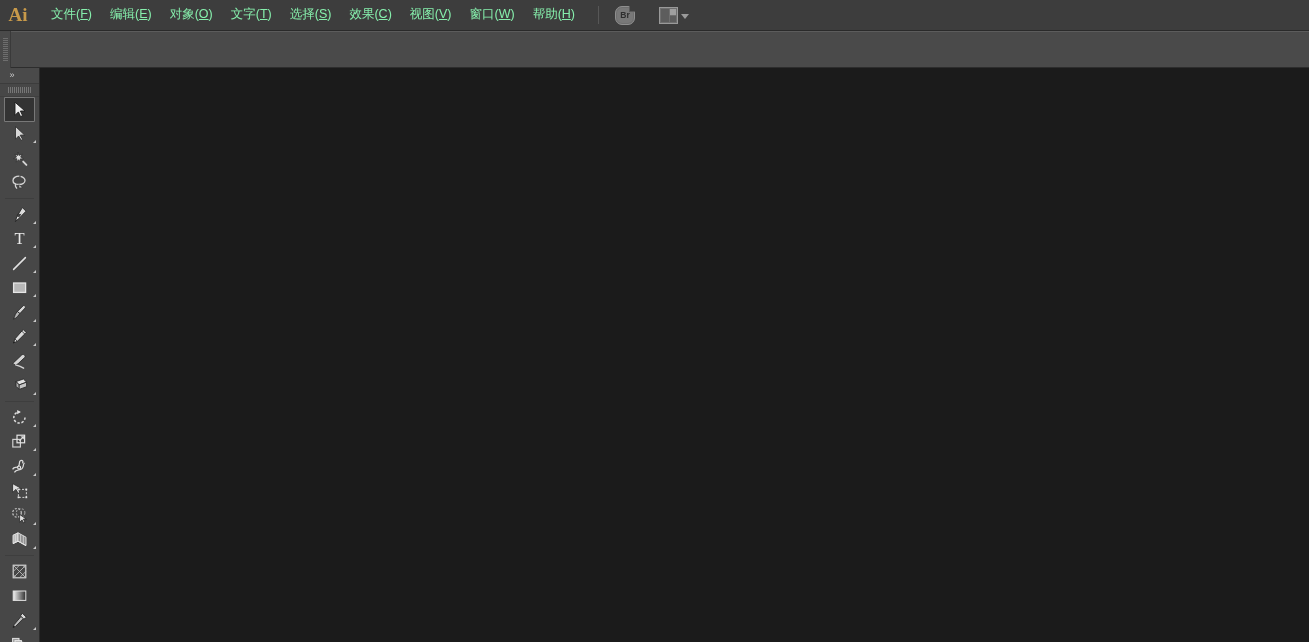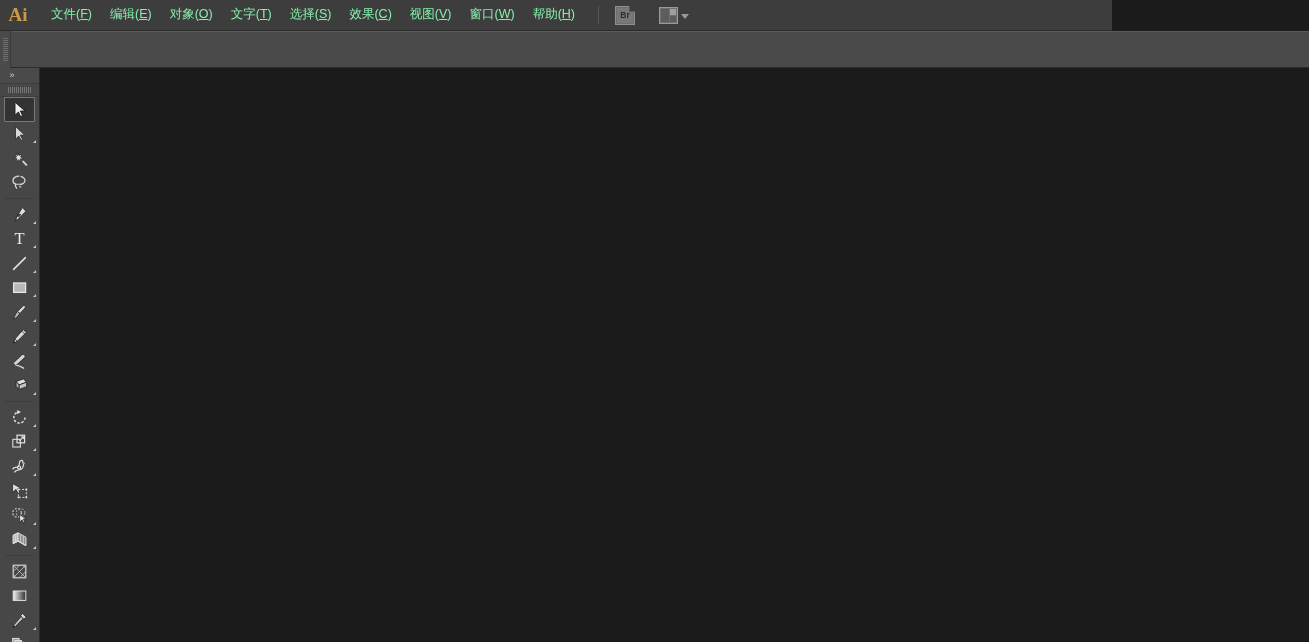--- a/index.html
+++ b/index.html
@@ -8,21 +8,21 @@
     width:1309px; height:642px;
     overflow:hidden;
     background:#1b1b1b;
     font-family:"Liberation Sans", "DejaVu Sans", sans-serif;
     -webkit-font-smoothing:antialiased;
   }
   #app { position:relative; width:1309px; height:642px; }
 
   
   .menubar {
-    position:absolute; left:0; top:0; width:1112px; height:31px;
+    position:absolute; left:0; top:0; width:1309px; height:31px;
     background:#3d3d3d;
     border-bottom:1px solid #2a2a2a;
     display:flex; align-items:center;
   }
   .ai-logo {
     width:32px; height:31px;
     display:flex; align-items:center; justify-content:center;
     color:#c89a4a;
     font-family:"Liberation Serif","DejaVu Serif",serif;
     font-size:19px; font-weight:bold;
@@ -40,21 +40,21 @@
   }
   .menu-item .accel { text-decoration:underline; }
   .mb-sep {
     width:1px; height:18px; background:#575757;
     margin:0 16px 0 14px;
   }
   .br-button {
     width:20px; height:19px;
     background:#787878;
     border:1px solid #8f8f8f;
-    border-radius:0;
+    border-radius:7px;
     display:flex; align-items:center; justify-content:center;
     color:#2e2e2e;
     font-size:8.5px; font-weight:bold;
     position:relative;
     cursor:default;
     box-shadow:inset 0 0 0 1px #6e6e6e;
   }
   .br-button::after {
     content:""; position:absolute; right:-1px; top:-1px;
     width:5px; height:5px; background:#3d3d3d;

